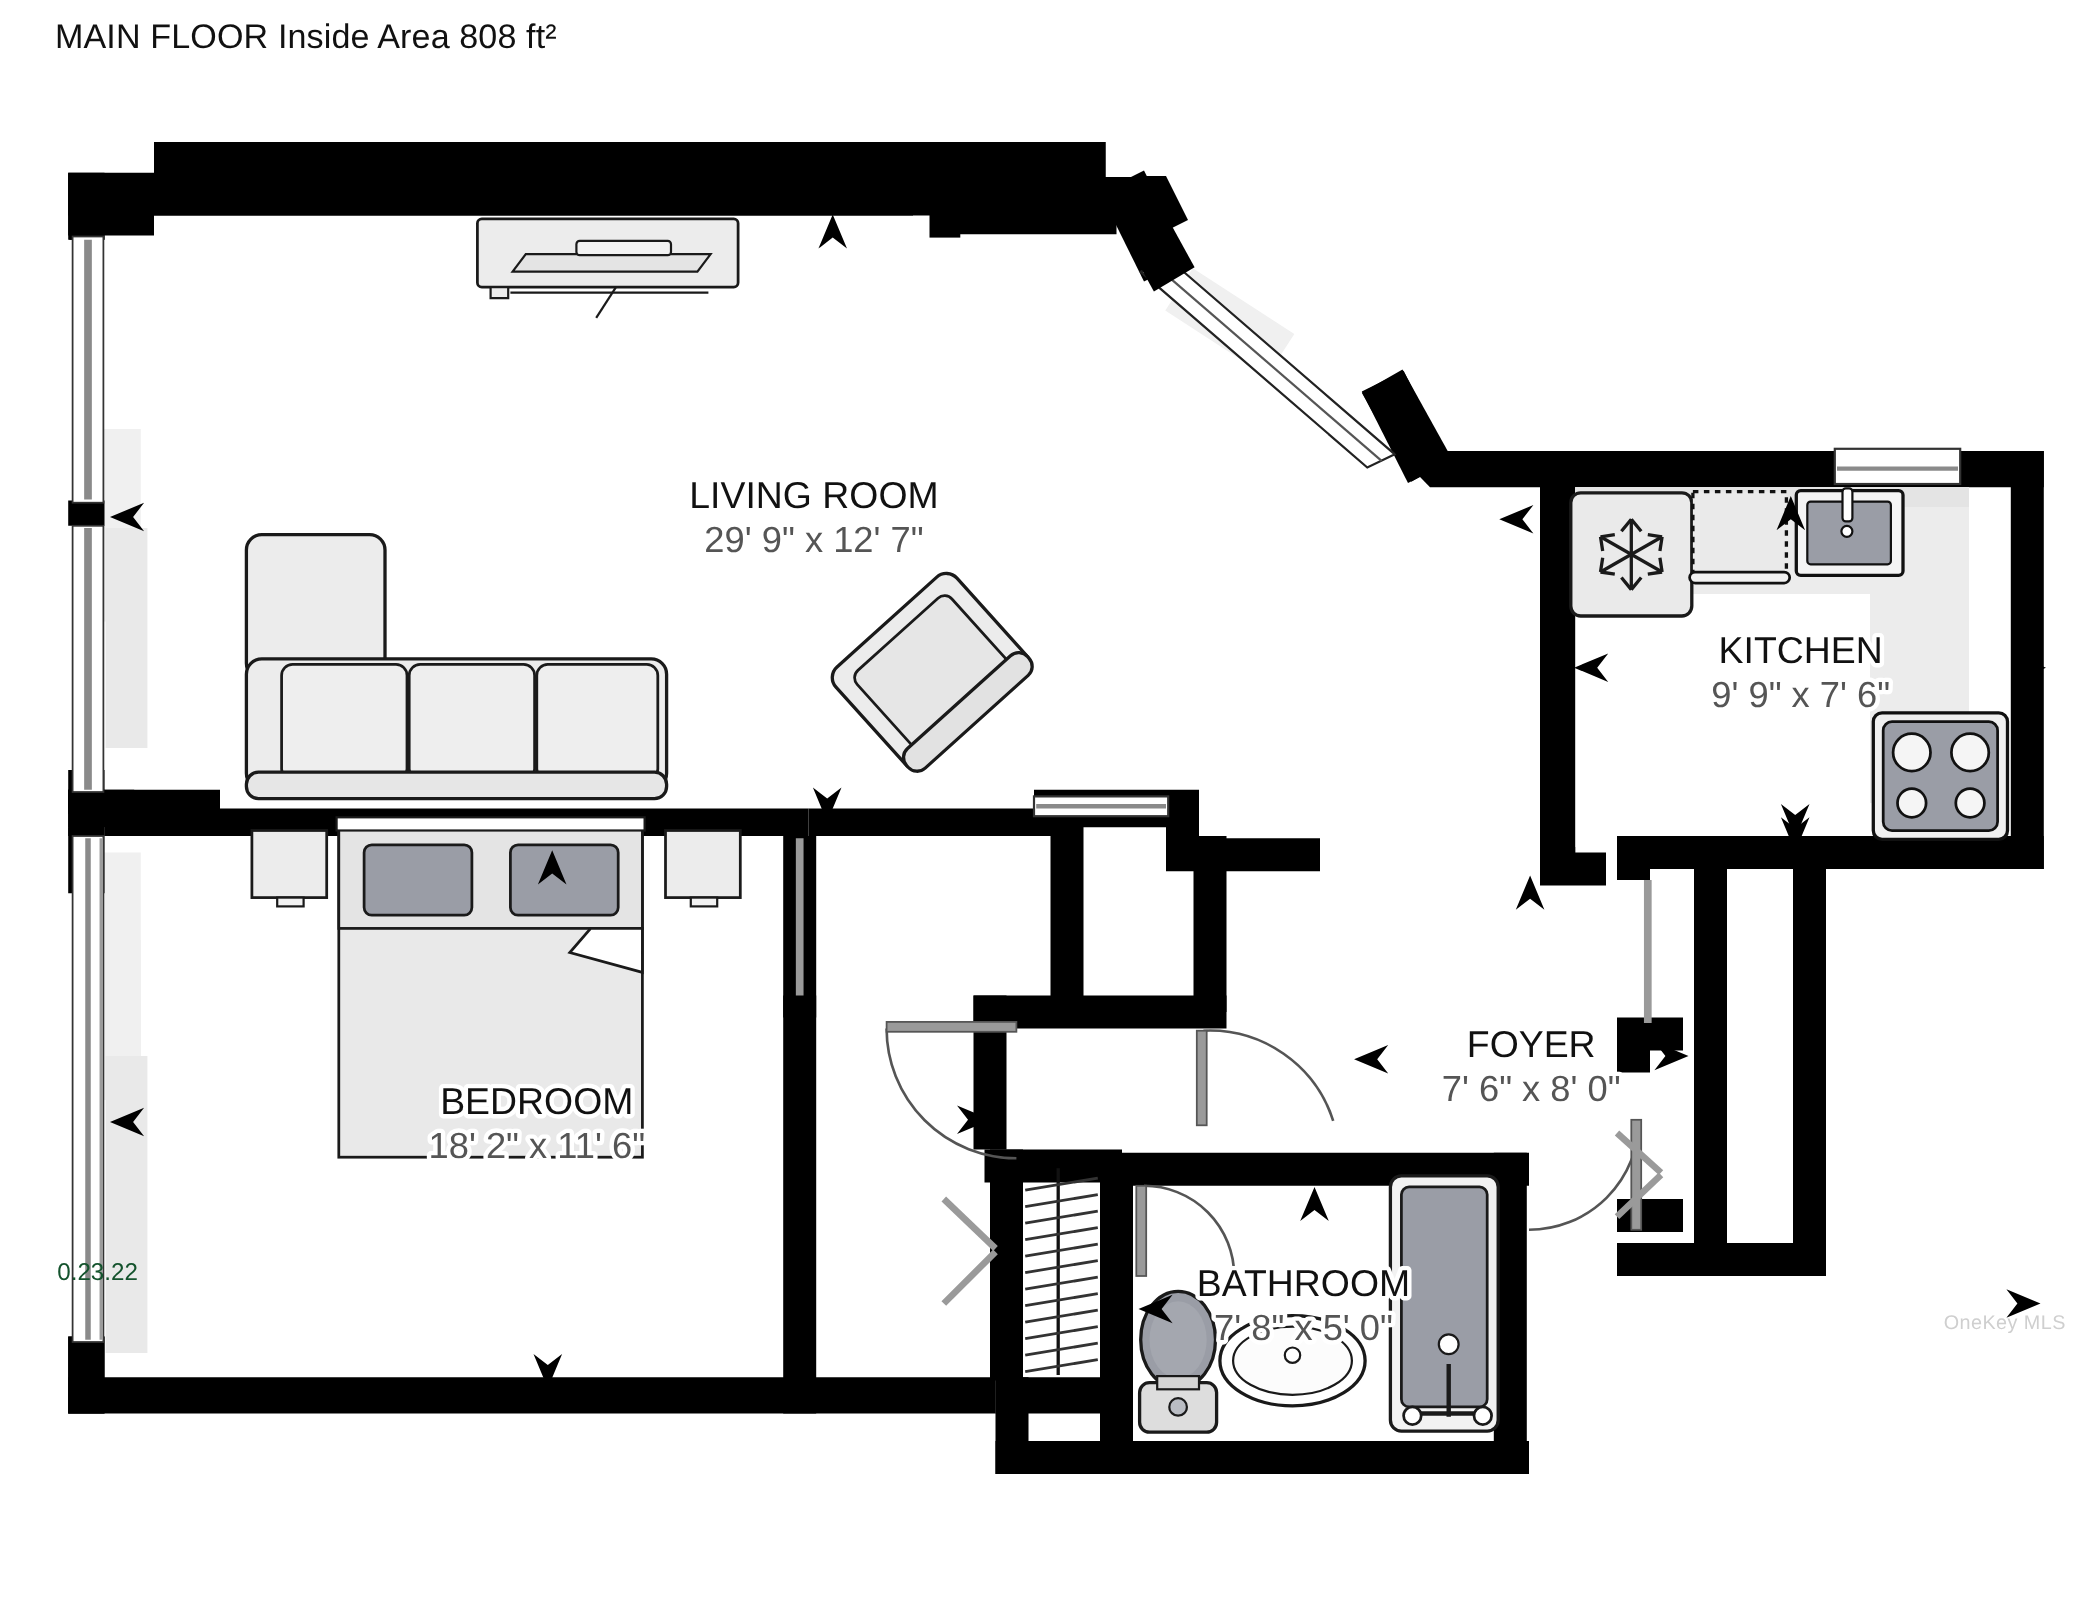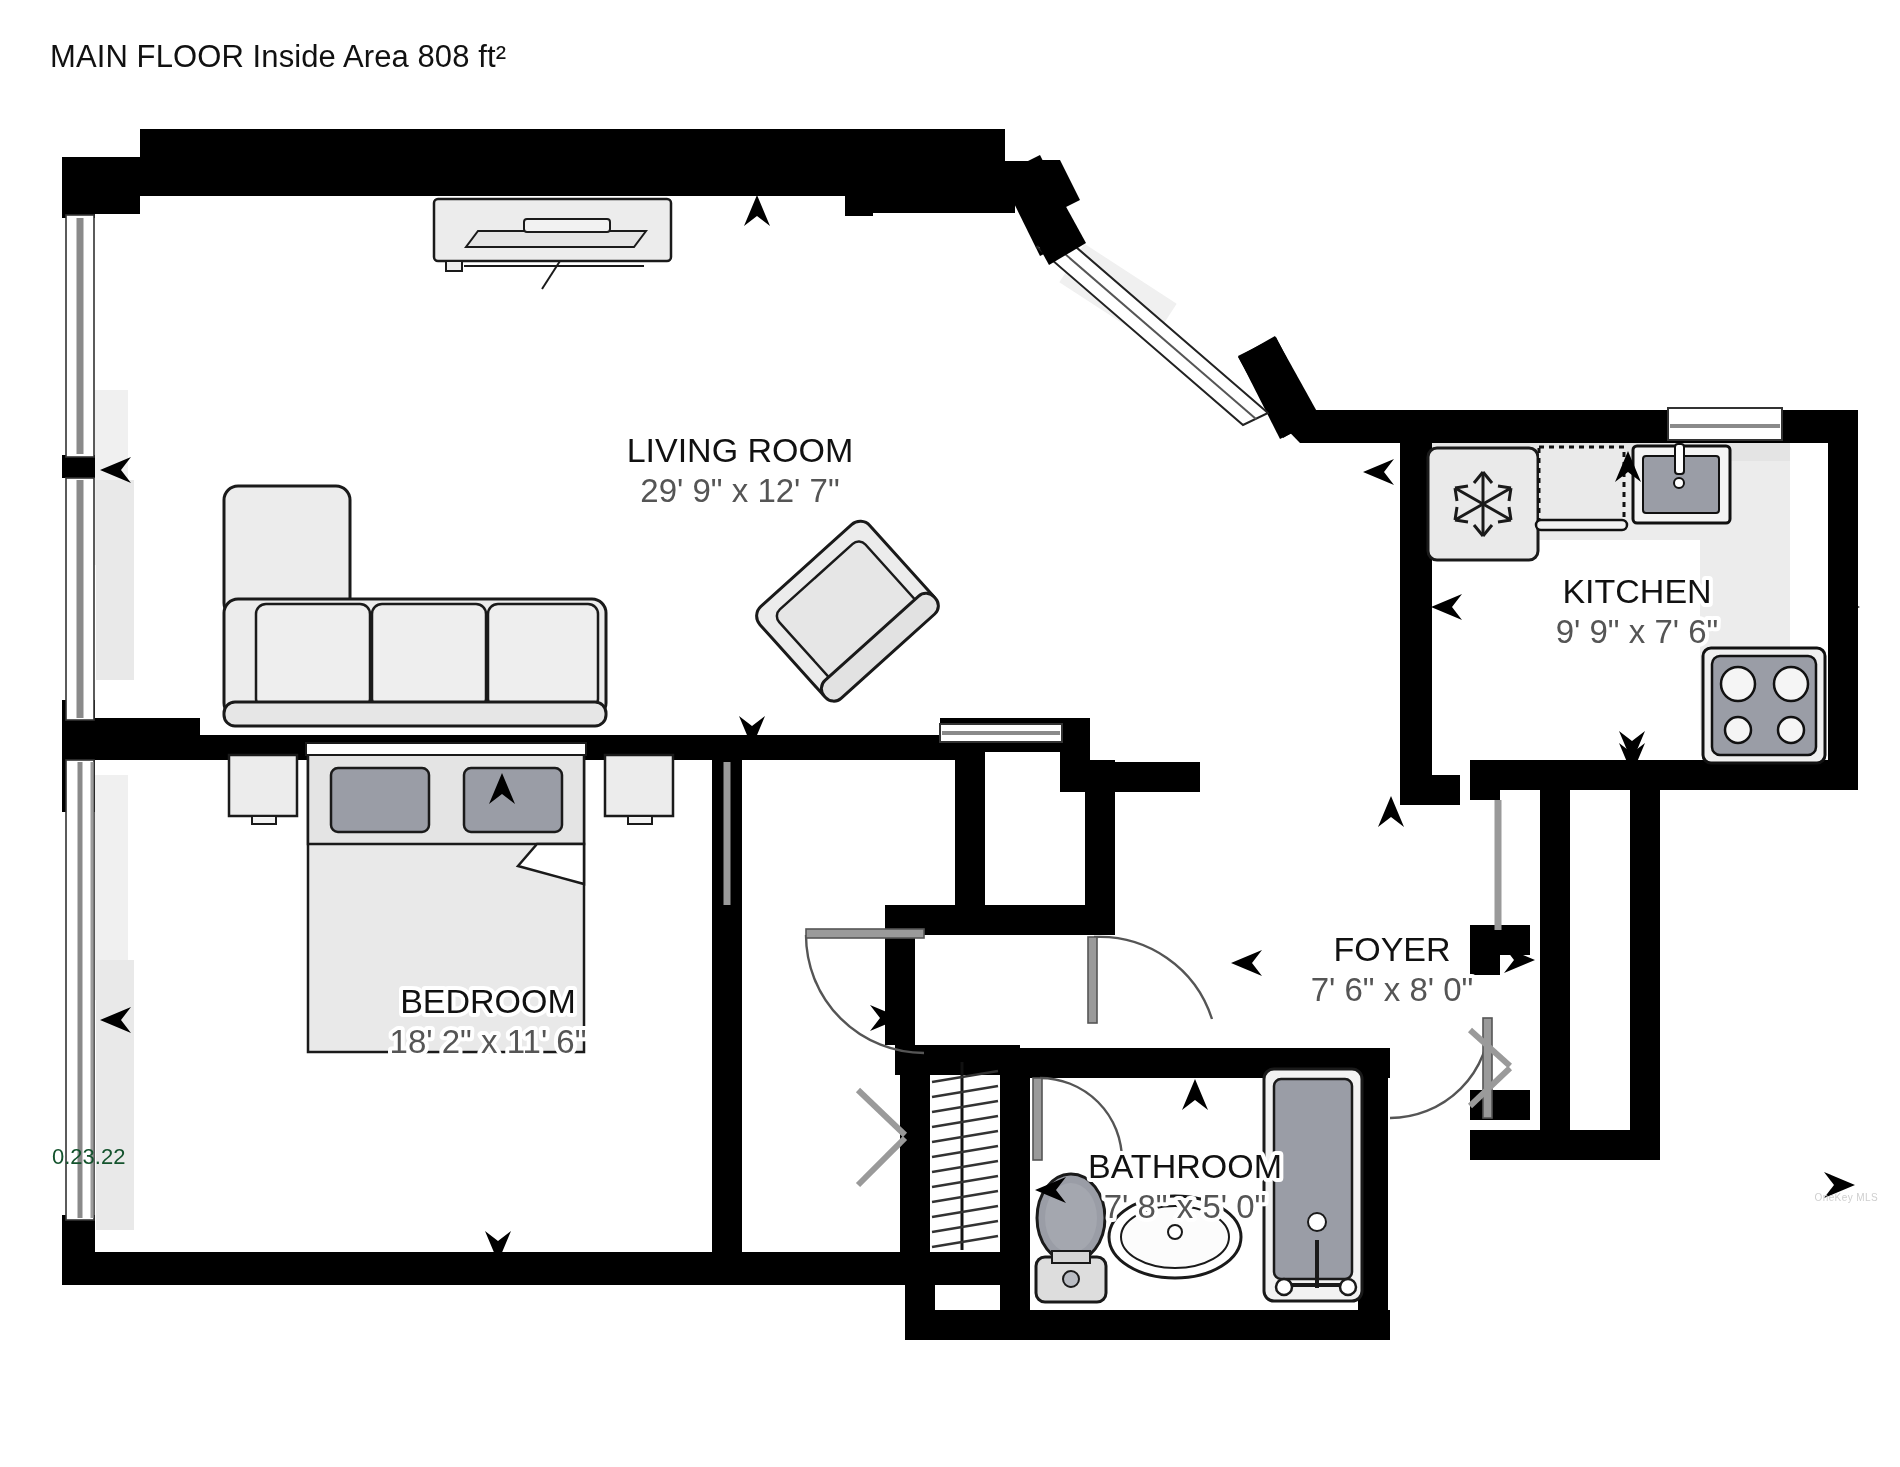--- a/index.html
+++ b/index.html
@@ -13,39 +13,38 @@
   }
   #page{position:relative;width:1900px;height:1467px;background:#fff;}
 
   .title{
     position:absolute;
     left:50px;top:16px;
     font-size:31px;
     letter-spacing:0.1px;
     color:#111;
     white-space:nowrap;
-    margin-top:23px;
   }
   .footer-date{
     position:absolute;
     left:52px;top:1144px;
     font-size:22px;
     color:#14532d;
   }
   .footer-note{
     position:absolute;
     right:20px;top:1144px;
     font-size:23px;
     color:#1a1a1a;
     white-space:nowrap;
   }
   .watermark{
     position:absolute;
     right:22px;top:1192px;
-    font-size:10px;
+    font-size:18px;
     color:#cfcfcf;
     letter-spacing:0.4px;
     white-space:nowrap;
     text-align:right;
   }
   #planwrap{position:absolute;left:0;top:0;width:1566px;height:1467px;}
   svg{display:block;}
 
   
   .rm-name{font-family:"Liberation Sans", sans-serif;font-size:34px;fill:#111;text-anchor:middle;}

